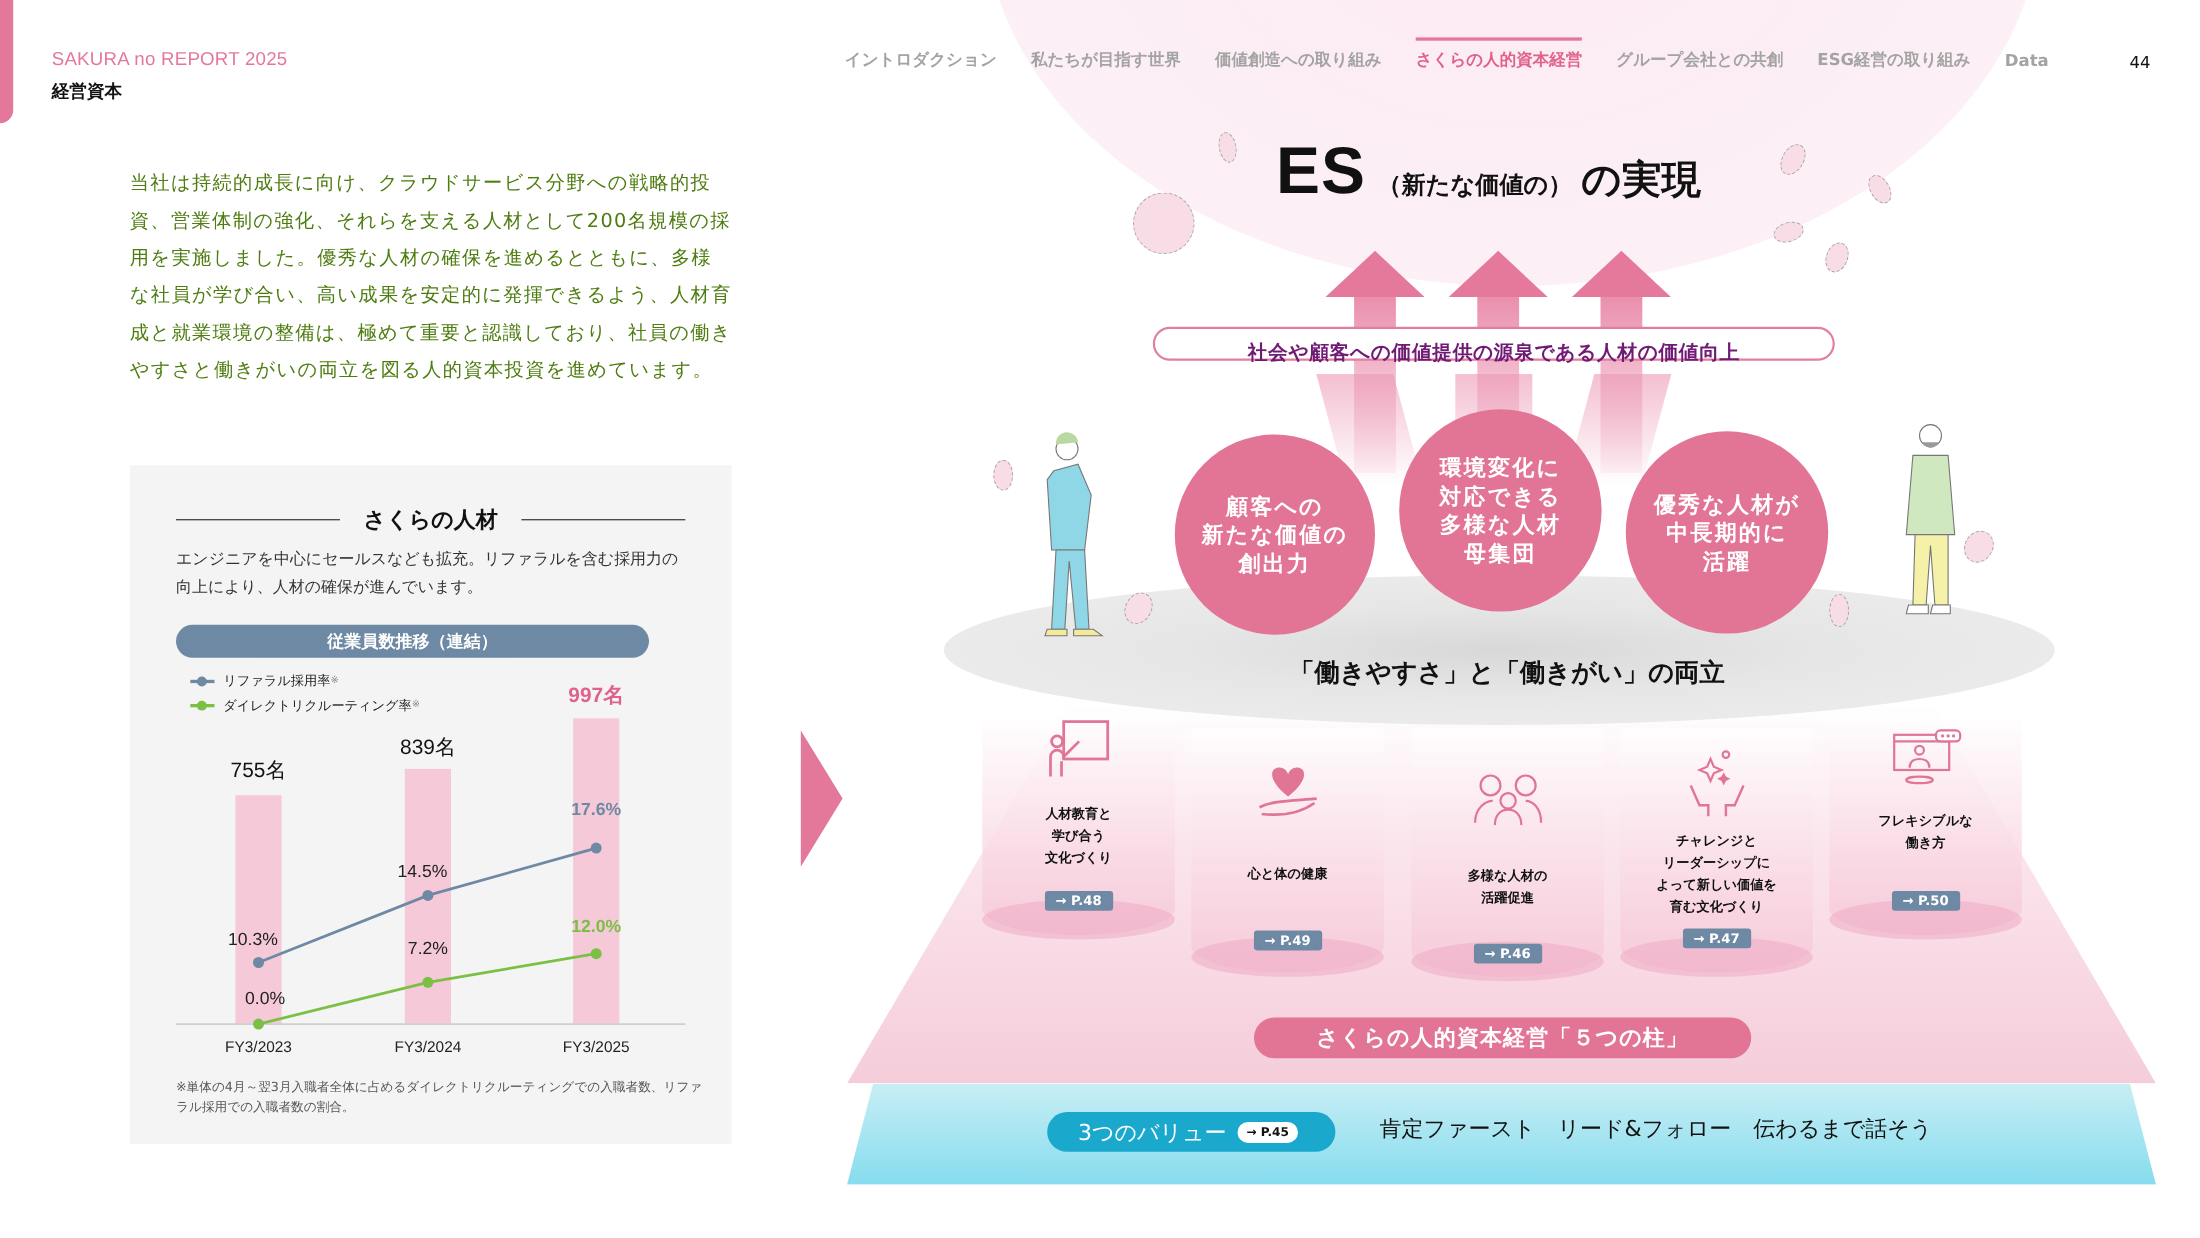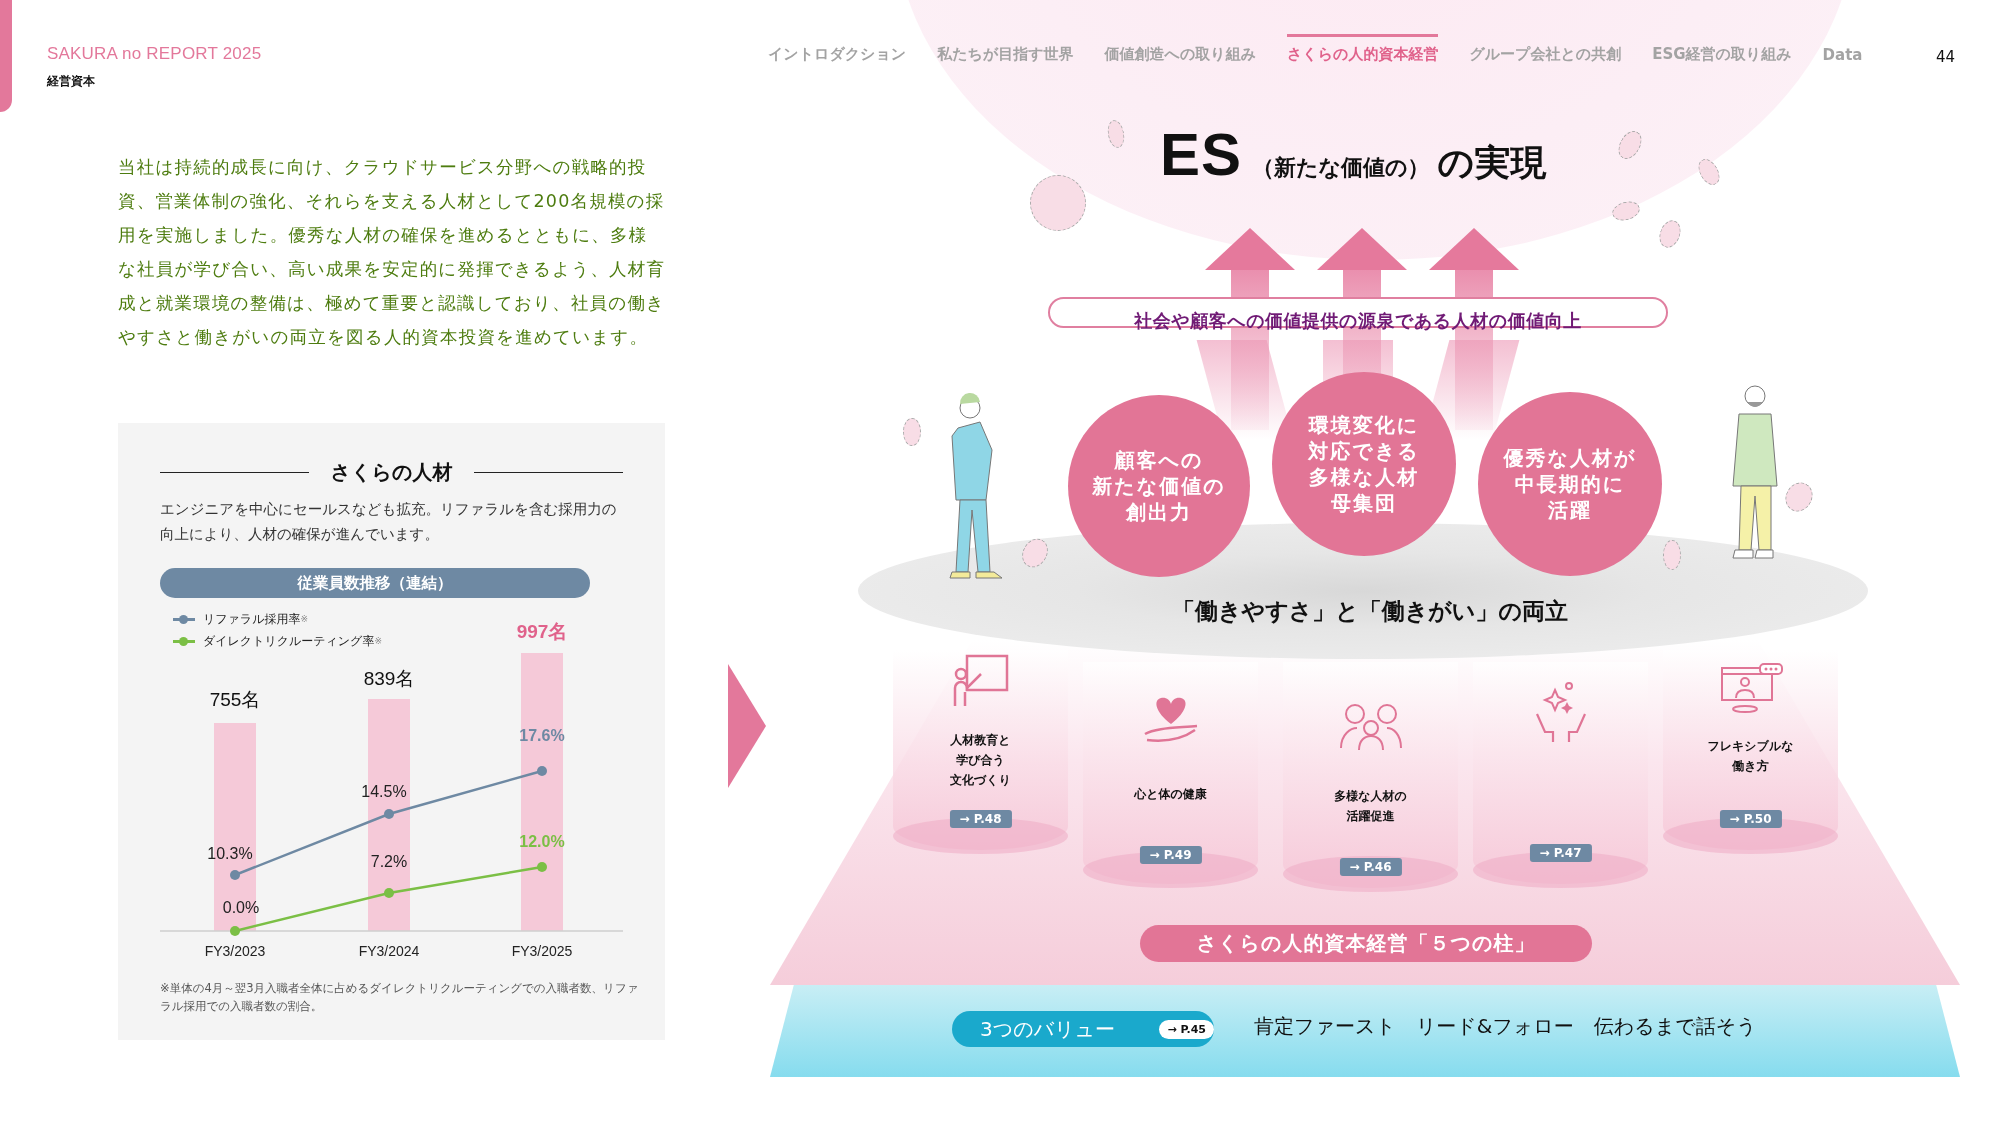--- a/index.html
+++ b/index.html
@@ -2,21 +2,21 @@
 <html><head>
 <meta charset="utf-8">
 <style>
   * { box-sizing: border-box; margin: 0; padding: 0; }
   html, body { width: 2000px; height: 1125px; overflow: hidden; background: #ffffff; }
   body { position: relative; font-family: "DejaVu Sans", "Liberation Sans", sans-serif; color: #1a1a1a; }
 
   .corner-tab { position: absolute; left: 0; top: 0; width: 12px; height: 112px; background: #e3789b; border-bottom-right-radius: 12px; }
 
   .brand { position: absolute; left: 47px; top: 44px; font-family: "Liberation Sans", sans-serif; font-size: 17px; color: #e3789b; letter-spacing: 0.2px; }
-  .section-title { position: absolute; left: 47px; top: 73px; font-size: 12px; font-weight: bold; color: #111; }
+  .section-title { position: absolute; left: 47px; top: 73px; font-size: 16px; font-weight: bold; color: #111; }
 
   
   .halo { position: absolute; left: 895px; top: -420px; width: 960px; height: 680px; border-radius: 50%;
           background: radial-gradient(ellipse at 50% 40%, #fde9f2 0%, #fceef5 55%, #fdf2f7 100%); }
 
   .nav { position: absolute; top: 45px; left: 768px; display: flex; gap: 0; align-items: center; }
   .nav-item { position: relative; font-size: 15px; color: #a3a3a3; font-weight: bold; margin-right: 31px; white-space: nowrap; }
   .nav-item.active { color: #e0628b; }
   .nav-item.active::before { content: ""; position: absolute; left: 0; right: 0; top: -11px; height: 3px; background: #e3789b; }
   .page-num { position: absolute; left: 1936px; top: 48px; font-size: 15px; color: #111; }
@@ -63,21 +63,21 @@
   .base { position: absolute; left: 770px; top: 985px; width: 1190px; height: 92px; clip-path: polygon(0% 100%, 100% 100%, 98% 0%, 2% 0%); background: linear-gradient(#c8eef5 0%, #86dcee 100%); }
 
   .pillar { position: absolute; width: 175px; background: linear-gradient(rgba(255,255,255,0.7), rgba(246,200,216,0.9)); border-radius: 0 0 88px 88px / 0 0 24px 24px; }
   .pillar::after { content: ""; position: absolute; left: 0; right: 0; bottom: -4px; height: 36px; border-radius: 50%; background: rgba(238,172,197,0.55); }
   .pillar-icon { position: absolute; left: 50%; transform: translateX(-50%); }
   .pillar-label { position: absolute; left: 0; right: 0; text-align: center; font-size: 12px; font-weight: bold; color: #111; line-height: 20px; white-space: pre-line; }
   .page-tag { position: absolute; left: 50%; transform: translateX(-50%); background: #6e89a3; color: #fff; font-size: 12px; font-weight: bold; padding: 2px 10px; border-radius: 3px; z-index: 2; white-space: nowrap; }
 
   .pillars-pill { position: absolute; left: 1140px; top: 925px; width: 452px; height: 37px; border-radius: 19px; background: #e27596; color: #fff; font-size: 20px; font-weight: bold; text-align: center; line-height: 37px; letter-spacing: 1px; }
 
-  .values-pill { position: absolute; left: 952px; top: 1011px; width: 262px; height: 36px; border-radius: 18px; background: #1aa9cc; color: #fff; font-size: 20px; display: flex; align-items: center; padding-left: 28px; justify-content: space-between; }
+  .values-pill { position: absolute; left: 952px; top: 1011px; width: 262px; height: 36px; border-radius: 18px; background: #1aa9cc; color: #fff; font-size: 20px; display: flex; align-items: center; padding-left: 28px; }
   .values-pill .tag { margin-left: 10px; background: #fff; color: #111; font-size: 11px; font-weight: bold; padding: 3px 8px; border-radius: 10px; }
   .values-list { position: absolute; left: 1254px; top: 1013px; font-size: 20px; font-weight: normal; color: #111; display: flex; gap: 20px; }
 
   .petal { position: absolute; border-radius: 50%; background: #f8dde6; border: 1.5px dashed #aaa; }
 
   .person { position: absolute; }
 </style>
 </head>
 <body>
 
@@ -236,20 +236,24 @@
   <div class="page-tag" style="top:196px">→ P.46</div>
 </div>
 
 <div class="pillar" style="left:1473px; top:662px; height:222px;">
   <svg class="pillar-icon" style="top:18px" width="56" height="64">
     <path d="M22 10 l3 7 7 3 -7 3 -3 7 -3-7 -7-3 7-3z" fill="none" stroke="#e07596" stroke-width="2"></path>
     <circle cx="36" cy="6" r="3" fill="none" stroke="#e07596" stroke-width="2"></circle>
     <path d="M34 22 l2 4 4 2 -4 2 -2 4 -2-4 -4-2 4-2z" fill="#e07596"></path>
     <path d="M4 34 l8 18 h8 v10 M52 34 l-8 18 h-8 v10" fill="none" stroke="#e07596" stroke-width="2.2"></path>
   </svg>
+  <div class="pillar-label" style="top:92px">チャレンジと
+リーダーシップに
+よって新しい価値を
+育む文化づくり</div>
   <div class="page-tag" style="top:182px">→ P.47</div>
 </div>
 
 <div class="pillar" style="left:1663px; top:650px; height:200px;">
   <svg class="pillar-icon" style="top:12px" width="66" height="52">
     <rect x="4" y="6" width="50" height="32" fill="none" stroke="#e07596" stroke-width="2"></rect>
     <line x1="4" y1="12" x2="54" y2="12" stroke="#e07596" stroke-width="2"></line>
     <circle cx="27" cy="20" r="4" fill="none" stroke="#e07596" stroke-width="2"></circle>
     <path d="M18 36 c0-6 4-8 9-8 s9 2 9 8" fill="none" stroke="#e07596" stroke-width="2"></path>
     <ellipse cx="27" cy="47" rx="12" ry="3" fill="none" stroke="#e07596" stroke-width="2"></ellipse>

